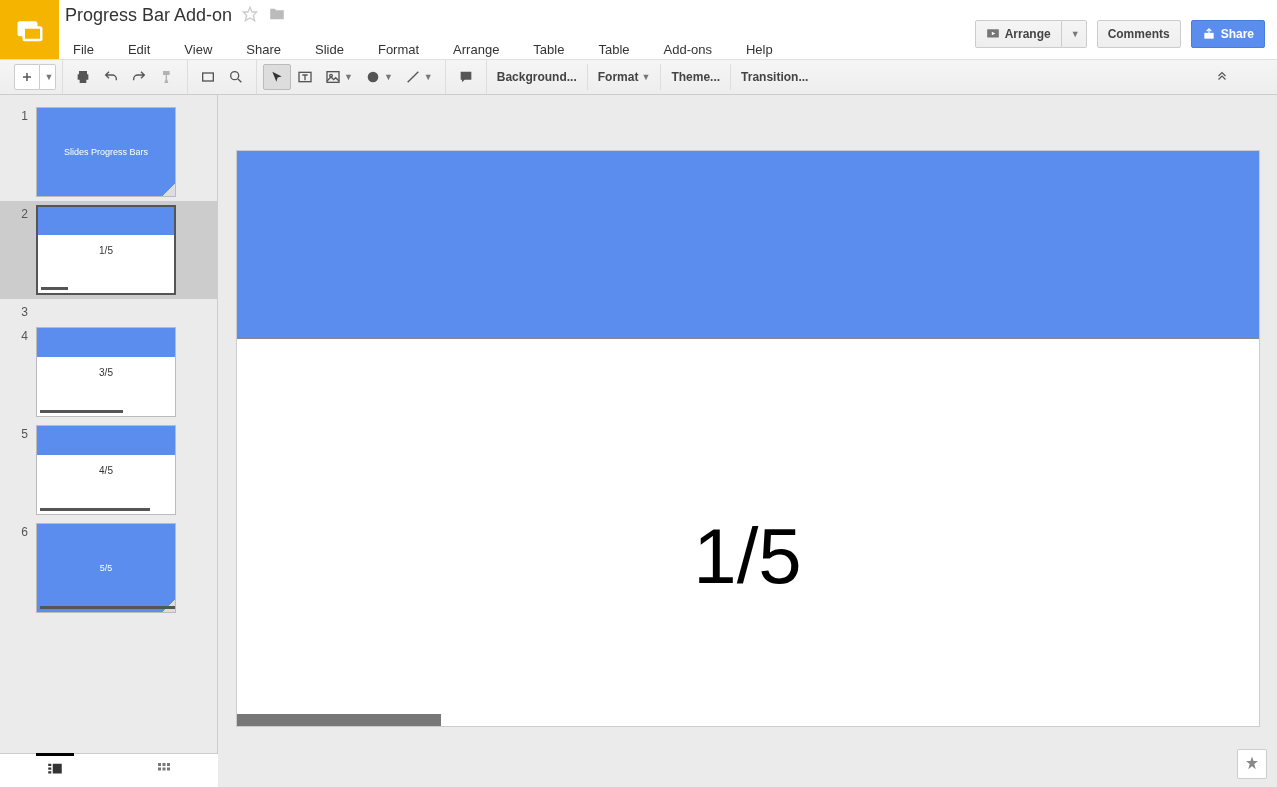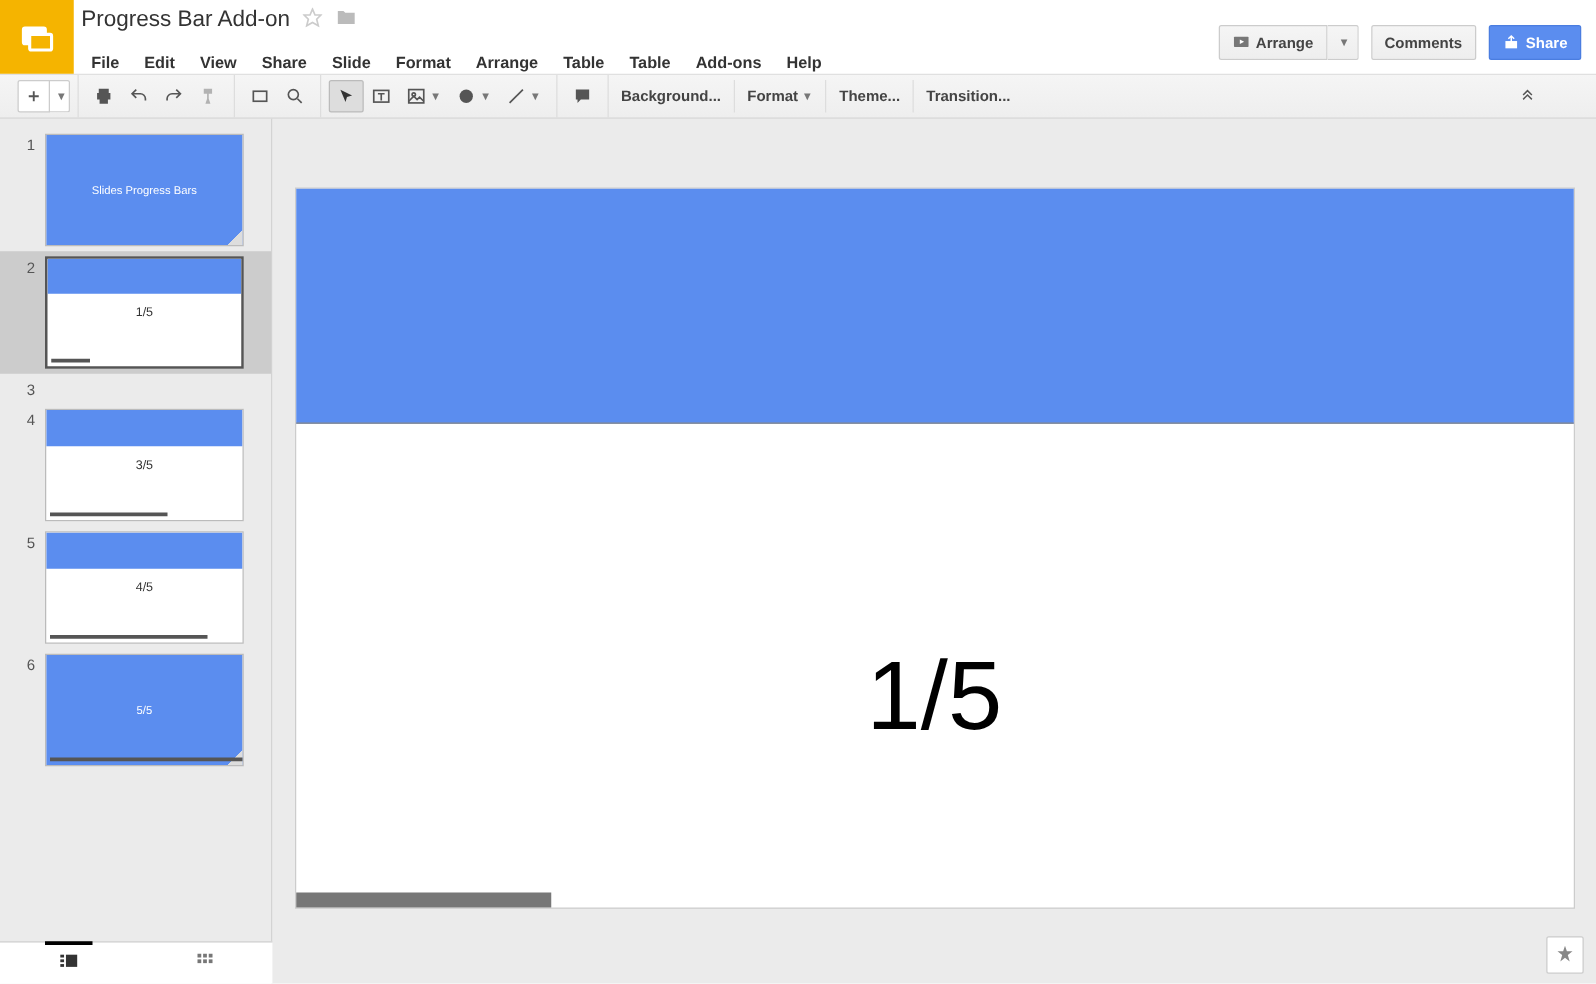--- a/index.html
+++ b/index.html
@@ -6,21 +6,21 @@
   body { font-family: Arial, sans-serif; font-size: 13px; color: #333; background: #fff; width: 1277px; height: 787px; overflow: hidden; }
   
   
   .header { display: flex; align-items: center; height: 59px; }
   .logo { width: 59px; height: 59px; background: #f5b400; display: flex; align-items: center; justify-content: center; flex-shrink: 0; }
   .logo svg { width: 30px; height: 30px; }
   .header-content { flex: 1; padding: 6px 0 0 6px; }
   .title-row { display: flex; align-items: center; gap: 10px; }
   .doc-title { font-size: 18px; font-weight: 400; color: #333; }
   .star-icon, .folder-icon { color: #ccc; cursor: pointer; }
-  .menu-bar { display: flex; gap: 4px; margin-top: 12px; font-weight: bold; }
+  .menu-bar { display: flex; gap: 18px; margin-top: 12px; }
   .menu-item { padding: 4px 8px; cursor: pointer; font-size: 13px; color: #333; }
   .header-actions { display: flex; align-items: center; gap: 10px; padding: 8px 12px 0 0; }
   .btn { border: 1px solid #ccc; background: linear-gradient(#f5f5f5,#eee); padding: 6px 10px; font-size: 12px; font-weight: bold; cursor: pointer; border-radius: 2px; display: flex; align-items: center; gap: 5px; color: #444; }
   .btn.share { background: #5b8def; color: #fff; border-color: #4a7de0; }
   .present-group { display: flex; }
   .present-group .btn:first-child { border-radius: 2px 0 0 2px; }
   .present-group .btn.drop { border-left: none; border-radius: 0 2px 2px 0; padding: 6px 6px; }
 
   
   .toolbar { height: 36px; background: linear-gradient(#f5f5f5,#eee); border-top: 1px solid #e0e0e0; border-bottom: 1px solid #ccc; display: flex; align-items: center; padding: 0 8px; gap: 0; }
@@ -31,21 +31,21 @@
   .caret { font-size: 9px; margin-left: 3px; color: #777; }
   .toolbar-right { margin-left: auto; padding-right: 40px; }
   .collapse-icon { cursor: pointer; color: #555; }
 
   
   .main { display: flex; height: calc(787px - 59px - 36px); }
   .sidebar { width: 218px; border-right: 1px solid #ccc; background: #ebebeb; overflow-y: auto; padding-top: 8px; }
   .thumb-row { display: flex; padding: 4px 10px 4px 8px; gap: 8px; }
   .thumb-row.selected { background: #ccc; }
   .thumb-num { width: 20px; text-align: right; font-size: 12px; color: #555; padding-top: 2px; }
-  .thumb { width: 159px; height: 90px; background: #fff; border: 1px solid #bbb; position: relative; overflow: hidden; }
+  .thumb { width: 140px; height: 90px; background: #fff; border: 1px solid #bbb; position: relative; overflow: hidden; }
   .thumb-row.selected .thumb { border: 2px solid #555; }
   .thumb .blue-top { background: #5b8def; width: 100%; }
   .thumb .blue-full { background: #5b8def; width: 100%; height: 100%; display: flex; align-items: center; justify-content: center; color: #fff; font-size: 9px; }
   .thumb .label { text-align: center; font-size: 10px; color: #333; margin-top: 10px; }
   .thumb .progress { position: absolute; bottom: 3px; left: 3px; height: 3px; background: #555; }
   .thumb .corner { position: absolute; bottom: 0; right: 0; width: 12px; height: 12px; background: linear-gradient(135deg, transparent 50%, #ddd 50%); }
 
   .canvas-area { flex: 1; background: #ebebeb; position: relative; display: flex; align-items: flex-start; justify-content: center; padding-top: 56px; }
   .slide { width: 1022px; height: 575px; background: #fff; box-shadow: 0 0 0 1px #ccc; position: relative; }
   .slide .blue-band { height: 188px; background: #5b8def; border-bottom: 1px solid #888; }

